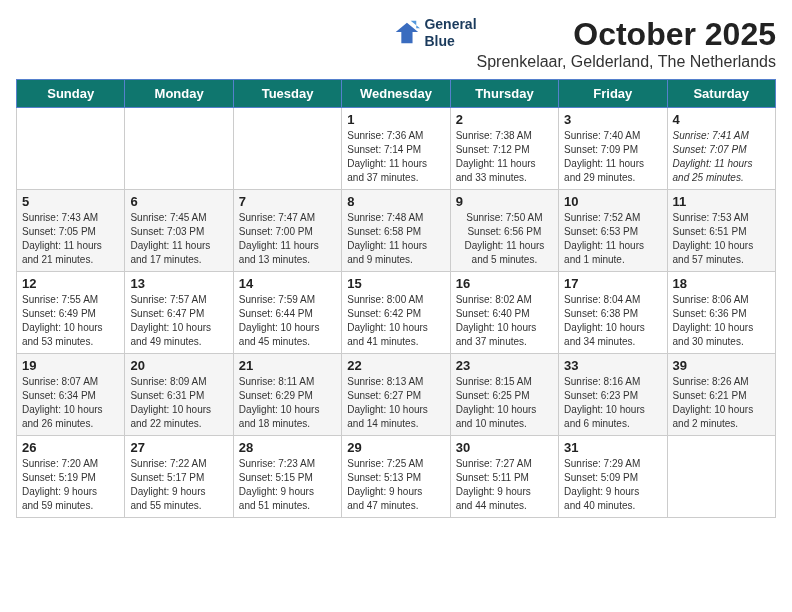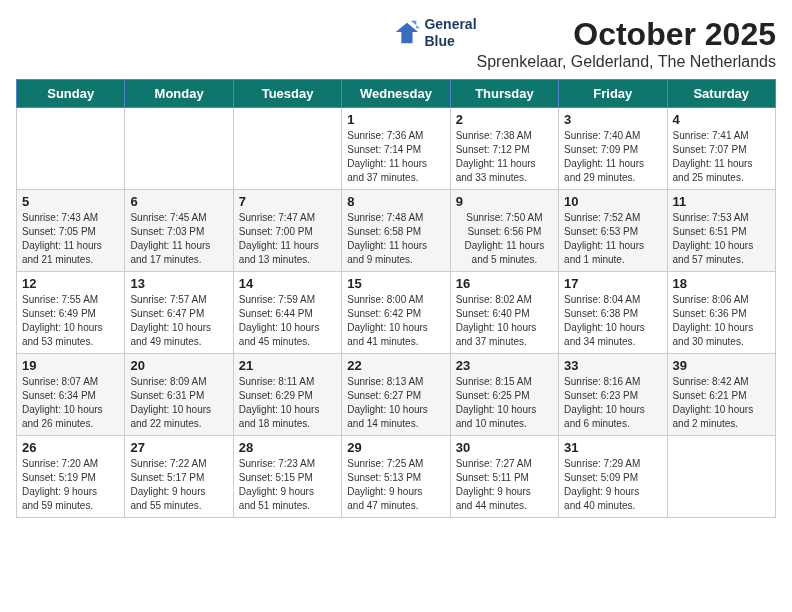--- a/index.html
+++ b/index.html
@@ -136,21 +136,21 @@
         </td>
         <td>
           <span class="day-number">3</span>
           <div class="day-info" style="white-space: pre-line;">Sunrise: 7:40 AM
 Sunset: 7:09 PM
 Daylight: 11 hours
 and 29 minutes.</div>
         </td>
         <td>
           <span class="day-number">4</span>
-          <div class="day-info" style="white-space: pre-line;">Sunrise: 7:41 AM
+          <div class="day-info" style="white-space: pre-line; font-style: italic;">Sunrise: 7:41 AM
 Sunset: 7:07 PM
 Daylight: 11 hours
 and 25 minutes.</div>
         </td>
       </tr>
       <tr>
         <td>
           <span class="day-number">5</span>
           <div class="day-info" style="white-space: pre-line;">Sunrise: 7:43 AM
 Sunset: 7:05 PM
@@ -289,21 +289,21 @@
         </td>
         <td>
           <span class="day-number">33</span>
           <div class="day-info" style="white-space: pre-line;">Sunrise: 8:16 AM
 Sunset: 6:23 PM
 Daylight: 10 hours
 and 6 minutes.</div>
         </td>
         <td>
           <span class="day-number">39</span>
-          <div class="day-info" style="white-space: pre-line;">Sunrise: 8:42 AM
+          <div class="day-info" style="white-space: pre-line;">Sunrise: 8:26 AM
 Sunset: 6:21 PM
 Daylight: 10 hours
 and 2 minutes.</div>
         </td>
       </tr>
       <tr>
         <td>
           <span class="day-number">26</span>
           <div class="day-info" style="white-space: pre-line;">Sunrise: 7:20 AM
 Sunset: 5:19 PM

